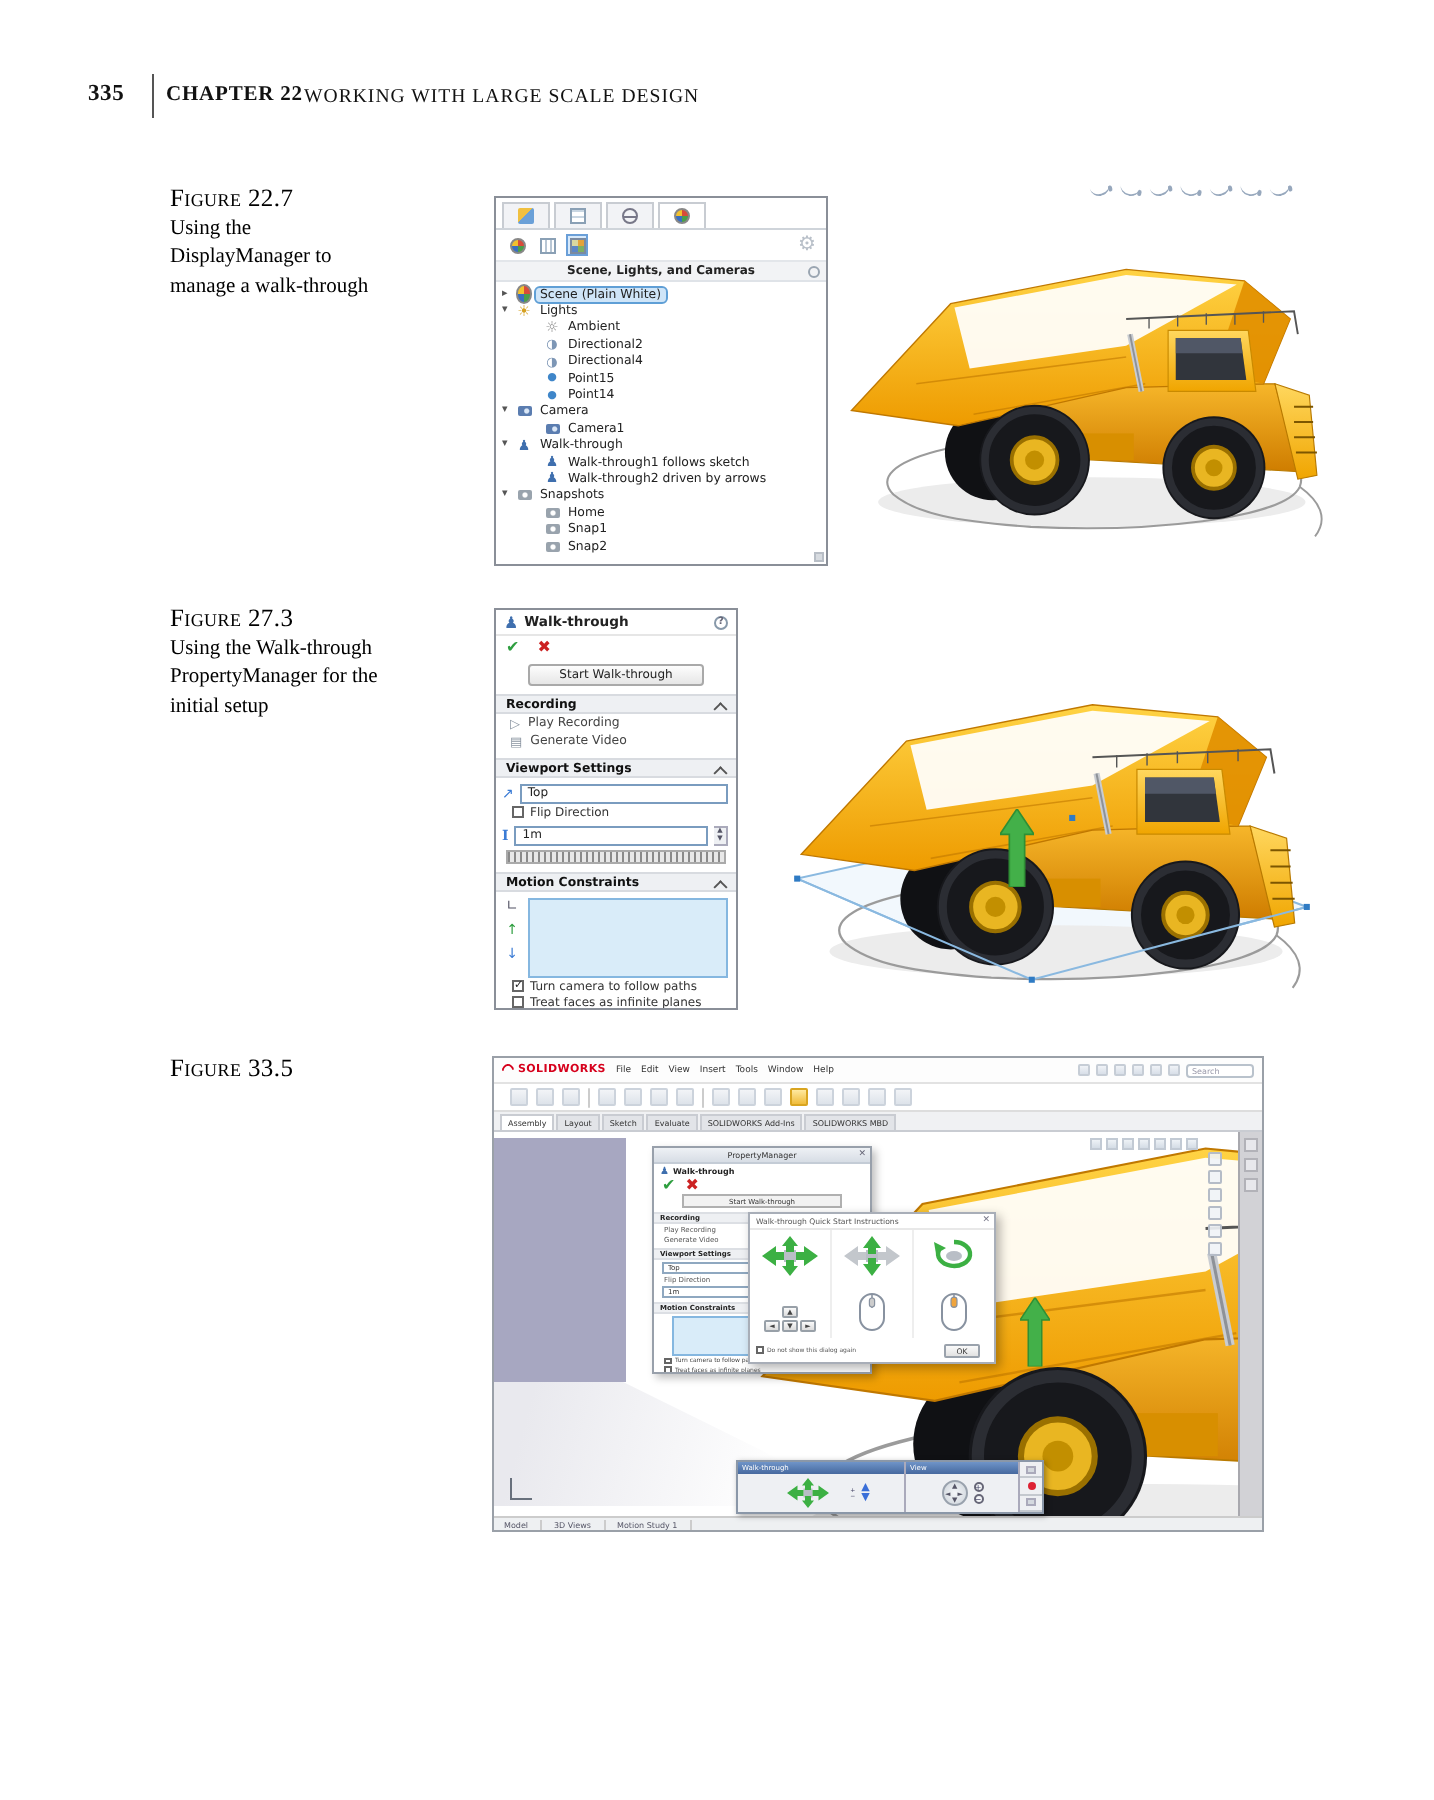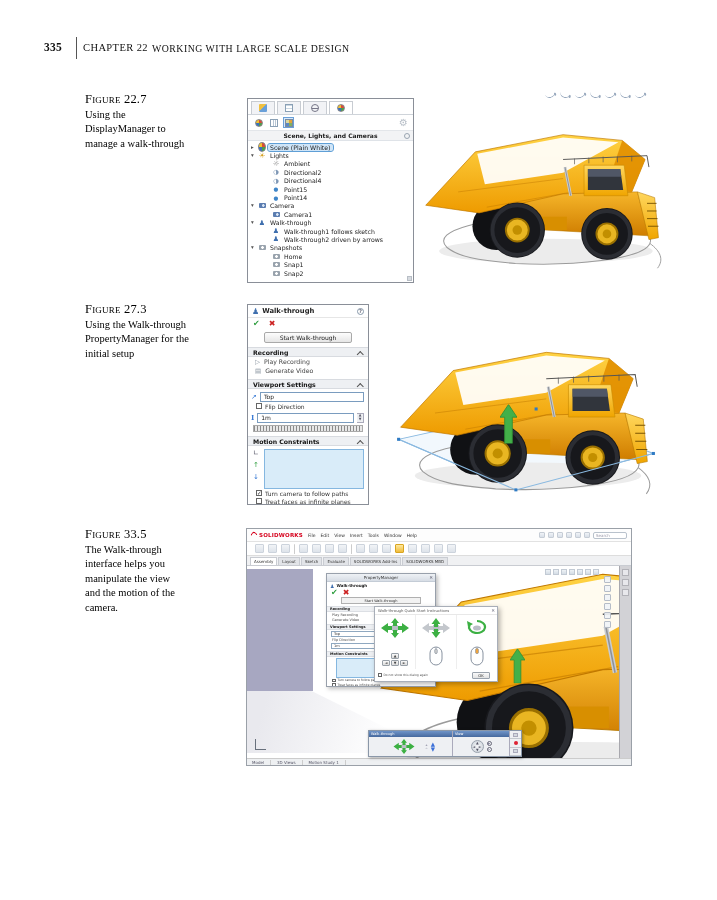--- a/index.html
+++ b/index.html
@@ -4,21 +4,21 @@
 <style>
   * { margin:0; padding:0; box-sizing:border-box; }
   html,body { background:#fff; }
   #page { position:relative; width:717px; height:900px; background:#fff; overflow:hidden;
           font-family:"Liberation Serif", serif; color:#111; }
   .abs { position:absolute; }
 
   
   #folio { left:44px; top:41px; font-weight:bold; font-size:11.5px; letter-spacing:.3px; }
   #hrule { left:76px; top:37px; width:1px; height:22px; background:#555; }
-  #chap  { left:83px; top:42px; font-weight:normal; font-size:10.5px; letter-spacing:.4px; }
+  #chap  { left:83px; top:42px; font-weight:bold; font-size:10.5px; letter-spacing:.4px; }
   #htitle{ left:152px; top:43px; font-size:9.8px; letter-spacing:.5px; }
 
   
   .caption { position:absolute; left:85px; font-size:10.5px; line-height:14.5px; color:#000; }
   .caption .flabel { display:block; font-weight:normal; font-variant:small-caps; font-size:12.5px; letter-spacing:.2px; margin-bottom:1px; }
   #cap7 { top:92px;  width:112px; }
   #cap8 { top:302px; width:118px; }
   #cap9 { top:527px; width:100px; }
 
   
@@ -269,21 +269,20 @@
   <div class="caption" id="cap7">
     <span class="flabel">Figure 22.7</span>
     <span>Using the DisplayManager to manage a walk-through</span>
   </div>
   <div class="caption" id="cap8">
     <span class="flabel">Figure 27.3</span>
     <span>Using the Walk-through PropertyManager for the initial setup</span>
   </div>
   <div class="caption" id="cap9">
     <span class="flabel">Figure 33.5</span>
-    <span>The Walk-through interface helps you manipulate the view and the motion of the camera.</span>
   </div>
 
   <div class="abs" id="sktb">
       <span data-icon="sketch-tool-icon"></span>
       <span data-icon="sketch-tool-icon"></span>
       <span data-icon="sketch-tool-icon"></span>
       <span data-icon="sketch-tool-icon"></span>
       <span data-icon="sketch-tool-icon"></span>
       <span data-icon="sketch-tool-icon"></span>
       <span data-icon="sketch-tool-icon"></span>

